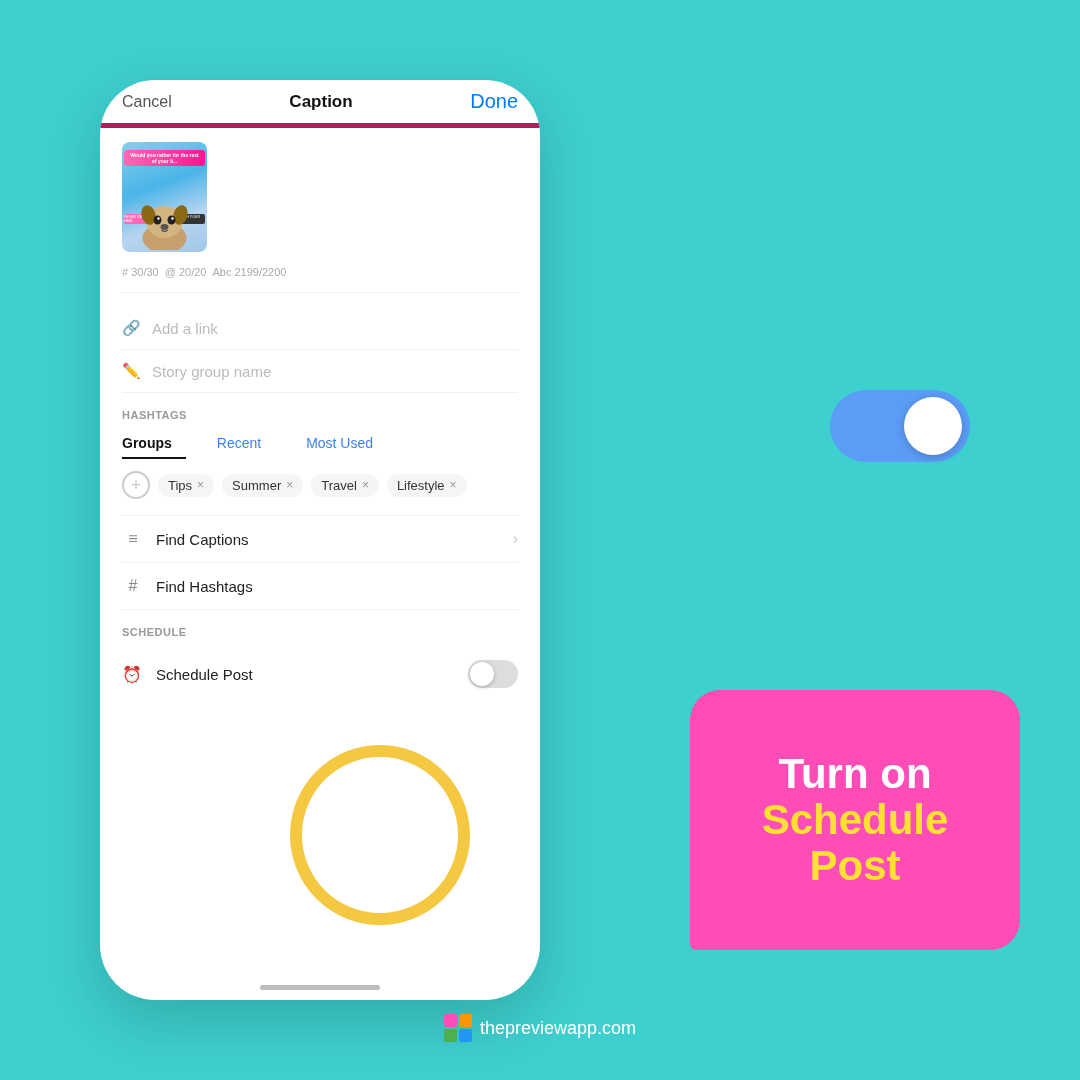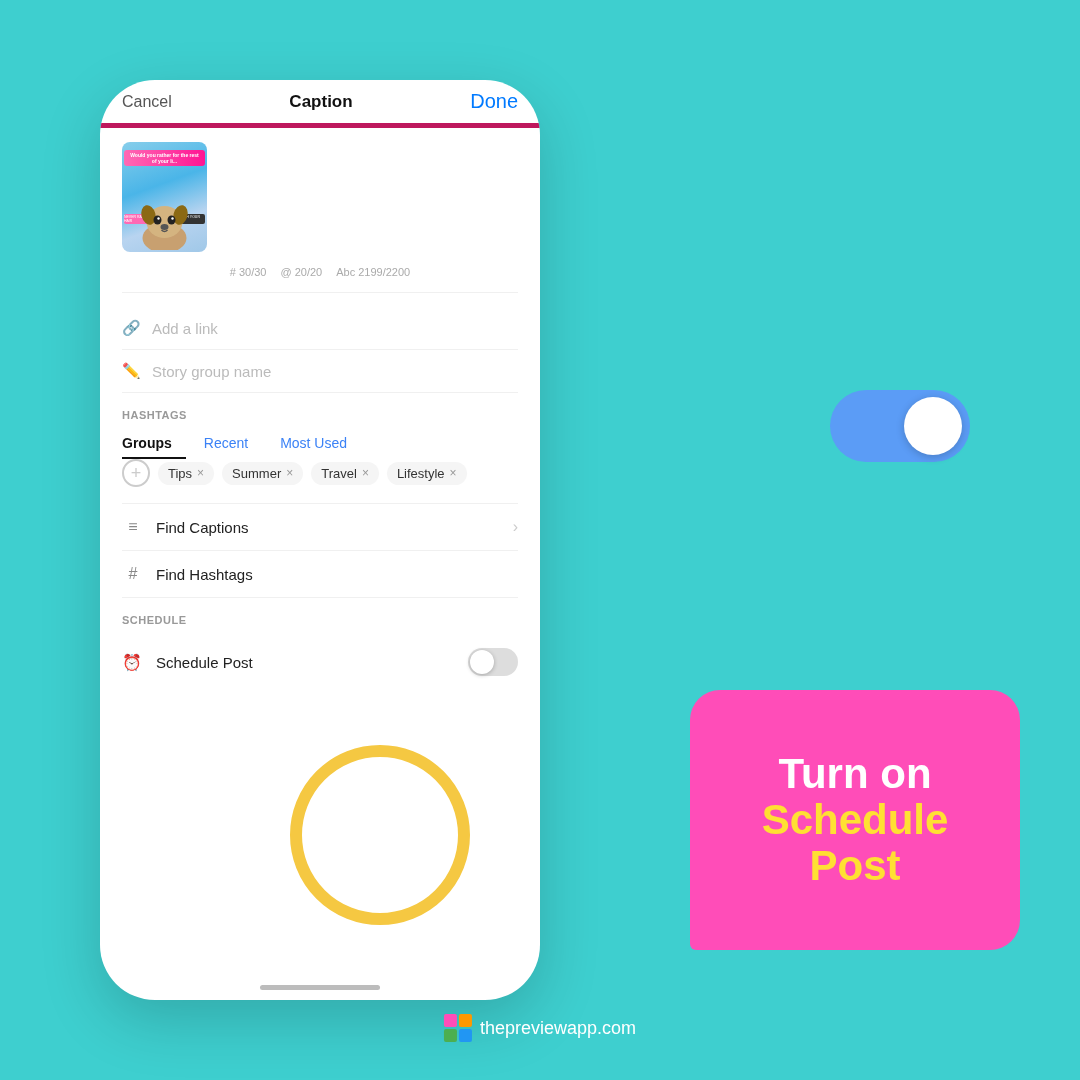--- a/index.html
+++ b/index.html
@@ -142,22 +142,22 @@
     .caption-text-area {
       flex: 1;
       min-height: 110px;
       color: #aaa;
       font-size: 14px;
     }
 
     
     .count-row {
       display: flex;
-      justify-content: center;
-      gap: 14px;
+      justify-content: flex-start;
+      gap: 6px;
       font-size: 11px;
       color: #aaa;
       margin-bottom: 14px;
       padding-bottom: 14px;
       border-bottom: 1px solid #f0f0f0;
     }
 
     
     .input-row {
       display: flex;
@@ -178,21 +178,22 @@
     .section-label {
       font-size: 11px;
       font-weight: 600;
       color: #999;
       letter-spacing: 0.5px;
       margin: 16px 0 10px 0;
     }
 
     .tabs-row {
       display: flex;
-      gap: 4px;
+      gap: 17px;
+      margin-bottom: 12px;
     }
     .tab-item {
       font-size: 14px;
       color: #3b82f6;
       padding: 4px 14px 6px 14px;
       cursor: pointer;
     }
     .tab-item.active {
       font-weight: 700;
       color: #111;

